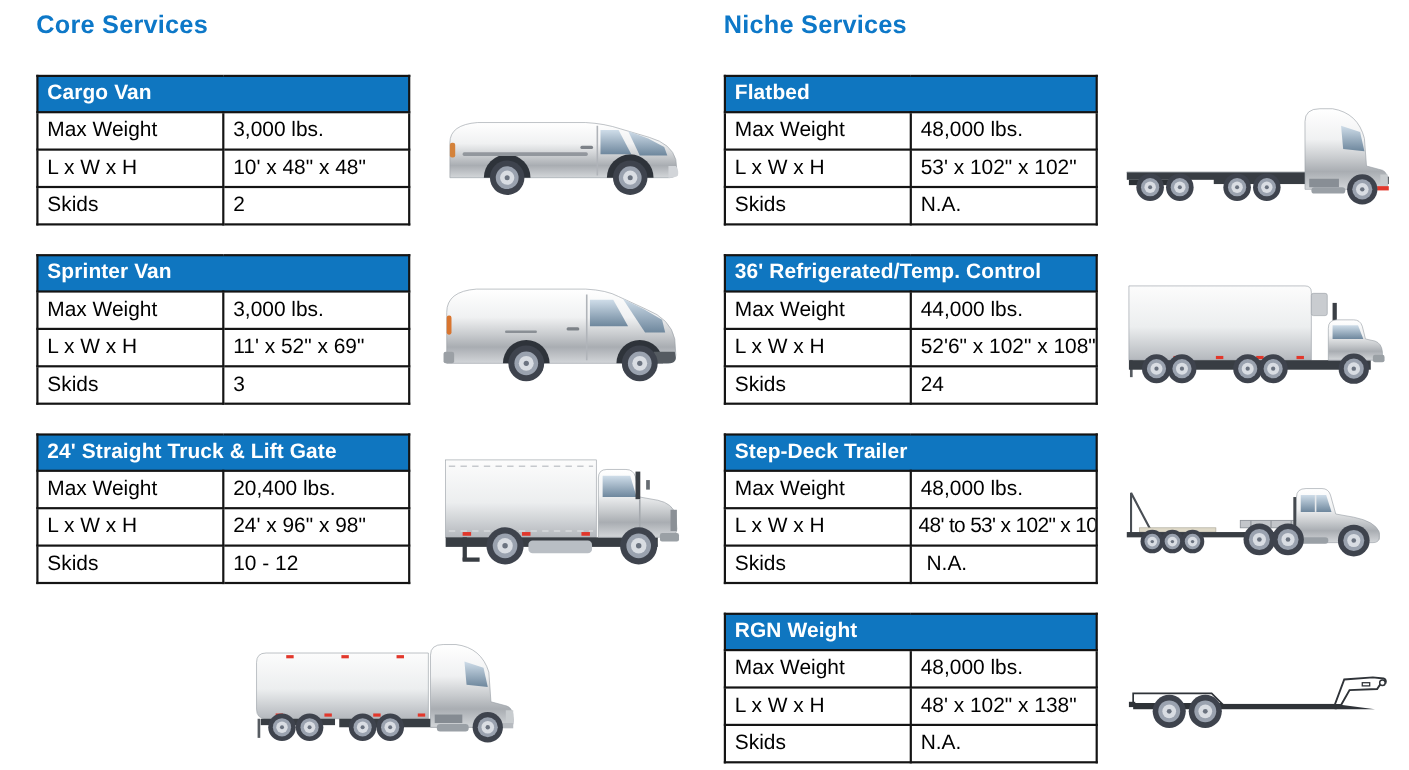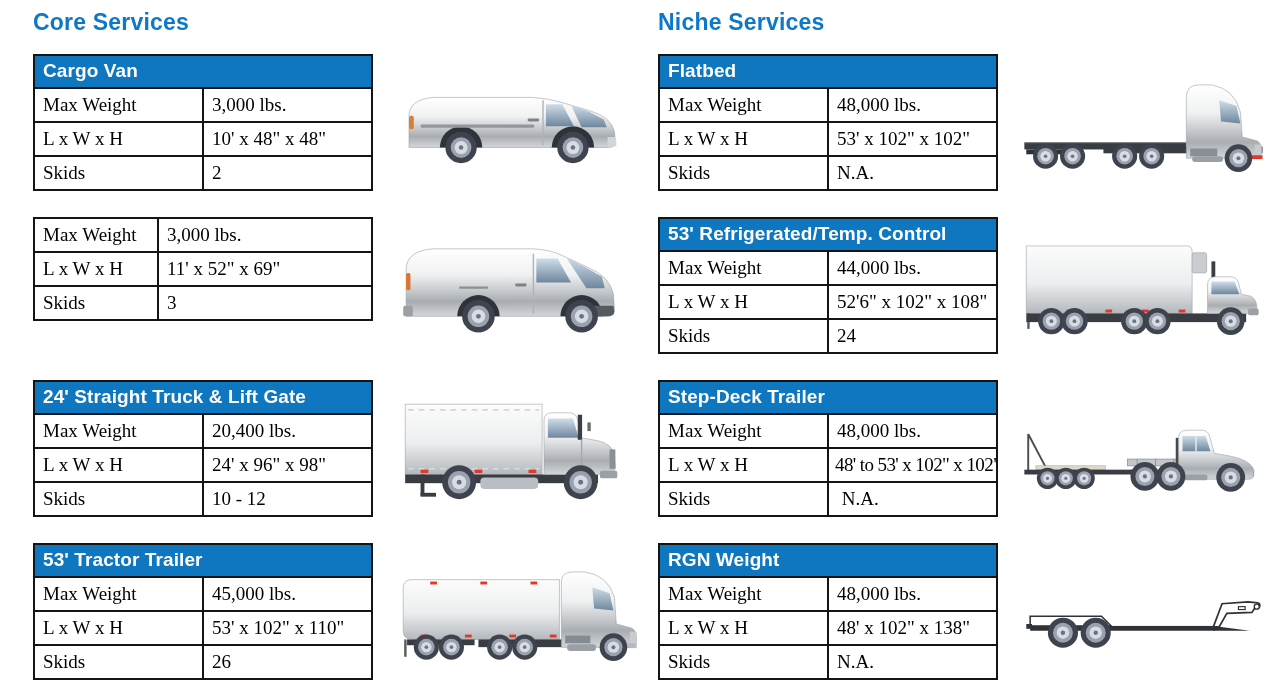--- a/index.html
+++ b/index.html
@@ -3,32 +3,32 @@
 <meta charset="utf-8">
 <style>
   * { margin:0; padding:0; box-sizing:border-box; }
   html,body { width:1281px; height:700px; background:#ffffff; overflow:hidden;
               font-family:"Liberation Sans", sans-serif; }
   .page { position:relative; width:1281px; height:700px; background:#fff; }
   .column { position:absolute; top:10px; width:612px; }
   .column.left  { left:33px; }
   .column.right { left:658px; }
   .section-title { font-size:23px; line-height:24px; font-weight:bold;
-                   color:#0d78c8; letter-spacing:0.2px; margin-bottom:20px; }
+                   color:#0d78c8; letter-spacing:0.2px; margin-bottom:34px; }
   .vehicle-block { display:flex; align-items:flex-start; margin-bottom:28px; height:135px;justify-content:center; }
   table.veh-table { border-collapse:collapse; width:340px; table-layout:fixed;
                     background:#fff; }
   table.veh-table th {
     background:#0f76c0; color:#ffffff; text-align:left; font-size:19px;
     font-weight:bold; padding:4px 8px 5px 8px; height:33px;
     border:2px solid #141414; letter-spacing:0.1px;
   }
   table.veh-table td {
     font-size:19px; color:#000; padding:4px 0 5px 8px; height:34px;
-    border:2px solid #141414; white-space:pre; overflow:hidden;font-family:Liberation Serif, serif;
+    border:2px solid #141414; white-space:pre; overflow:hidden;
   }
   td.lbl { width:124px; }
   td.val.tight { letter-spacing:-0.6px; padding-left:6px; }
   .illustration { width:256px; height:135px; margin-left:16px; }
   .illustration svg { width:100%; height:100%; display:block; }
   .hiddefs { position:absolute; width:0; height:0; }.chassis{fill:#383d43}.marker{fill:#e2372b}
 </style>
 </head>
 <body>
 
@@ -98,20 +98,23 @@
           <path d="M224,86 L231,86 Q234,90 233,95 Q231,97 226,97 L224,97 Z" fill="#d2d5d9"></path>
           <use href="#wheel" transform="translate(72,97) scale(1.25)"></use>
           <use href="#wheel" transform="translate(188,97) scale(1.25)"></use>
         </svg>
       </div>
     </div>
 
     <div class="vehicle-block">
       <table class="veh-table">
         <tbody>
+            <tr>
+              <th colspan="2">Sprinter Van</th>
+            </tr>
         <tr>
               <td class="lbl">Max Weight</td>
             <td class="val">3,000 lbs.</td>
             </tr>
         <tr>
               <td class="lbl">L x W x H</td>
             <td class="val">11' x 52" x 69"</td>
             </tr>
         <tr>
               <td class="lbl">Skids</td>
@@ -177,39 +180,20 @@
           <rect x="203" y="44" width="3.5" height="9" fill="#666c72"></rect>
           <rect x="226" y="72" width="6" height="20" fill="#8b9096"></rect>
           <rect x="216" y="94" width="18" height="8" rx="2" fill="#9aa0a5"></rect>
           <use href="#wheel" transform="translate(70,106) scale(1.35)"></use>
           <use href="#wheel" transform="translate(196,106) scale(1.35)"></use>
         </svg>
       </div>
     </div>
 
     <div class="vehicle-block">
-      <table class="veh-table">
-        <tbody>
-            <tr>
-              <th colspan="2">53' Tractor Trailer</th>
-            </tr>
-        <tr>
-              <td class="lbl">Max Weight</td>
-            <td class="val">45,000 lbs.</td>
-            </tr>
-        <tr>
-              <td class="lbl">L x W x H</td>
-            <td class="val">53' x 102" x 110"</td>
-            </tr>
-        <tr>
-              <td class="lbl">Skids</td>
-            <td class="val">26</td>
-            </tr>
-      </tbody>
-        </table>
       <div class="illustration">
         <svg viewBox="0 0 260 140">
           <path d="M21,38 L174,38 L174,100 L21,100 Q12,100 12,91 L12,47 Q12,38 21,38 Z" fill="url(#boxGrad)" stroke="#9aa0a6" stroke-width="0.6"></path>
           <rect x="40" y="40" width="7" height="3" class="marker"></rect>
           <rect x="92" y="40" width="7" height="3" class="marker"></rect>
           <rect x="144" y="40" width="7" height="3" class="marker"></rect>
           <rect x="30" y="95" width="7" height="3" class="marker"></rect>
           <rect x="76" y="95" width="7" height="3" class="marker"></rect>
           <rect x="122" y="95" width="7" height="3" class="marker"></rect>
           <rect x="164" y="95" width="7" height="3" class="marker"></rect>
@@ -273,21 +257,21 @@
           <use href="#wheel" transform="translate(140,106)"></use>
           <use href="#wheel" transform="translate(230,108) scale(1.1)"></use>
         </svg>
       </div>
     </div>
 
     <div class="vehicle-block">
       <table class="veh-table">
         <tbody>
             <tr>
-              <th colspan="2">53' Refrigerated/Temp. Control</th>
+              <th colspan="2">36' Refrigerated/Temp. Control</th>
             </tr>
         <tr>
               <td class="lbl">Max Weight</td>
             <td class="val">44,000 lbs.</td>
             </tr>
         <tr>
               <td class="lbl">L x W x H</td>
             <td class="val">52'6" x 102" x 108"</td>
             </tr>
         <tr>

